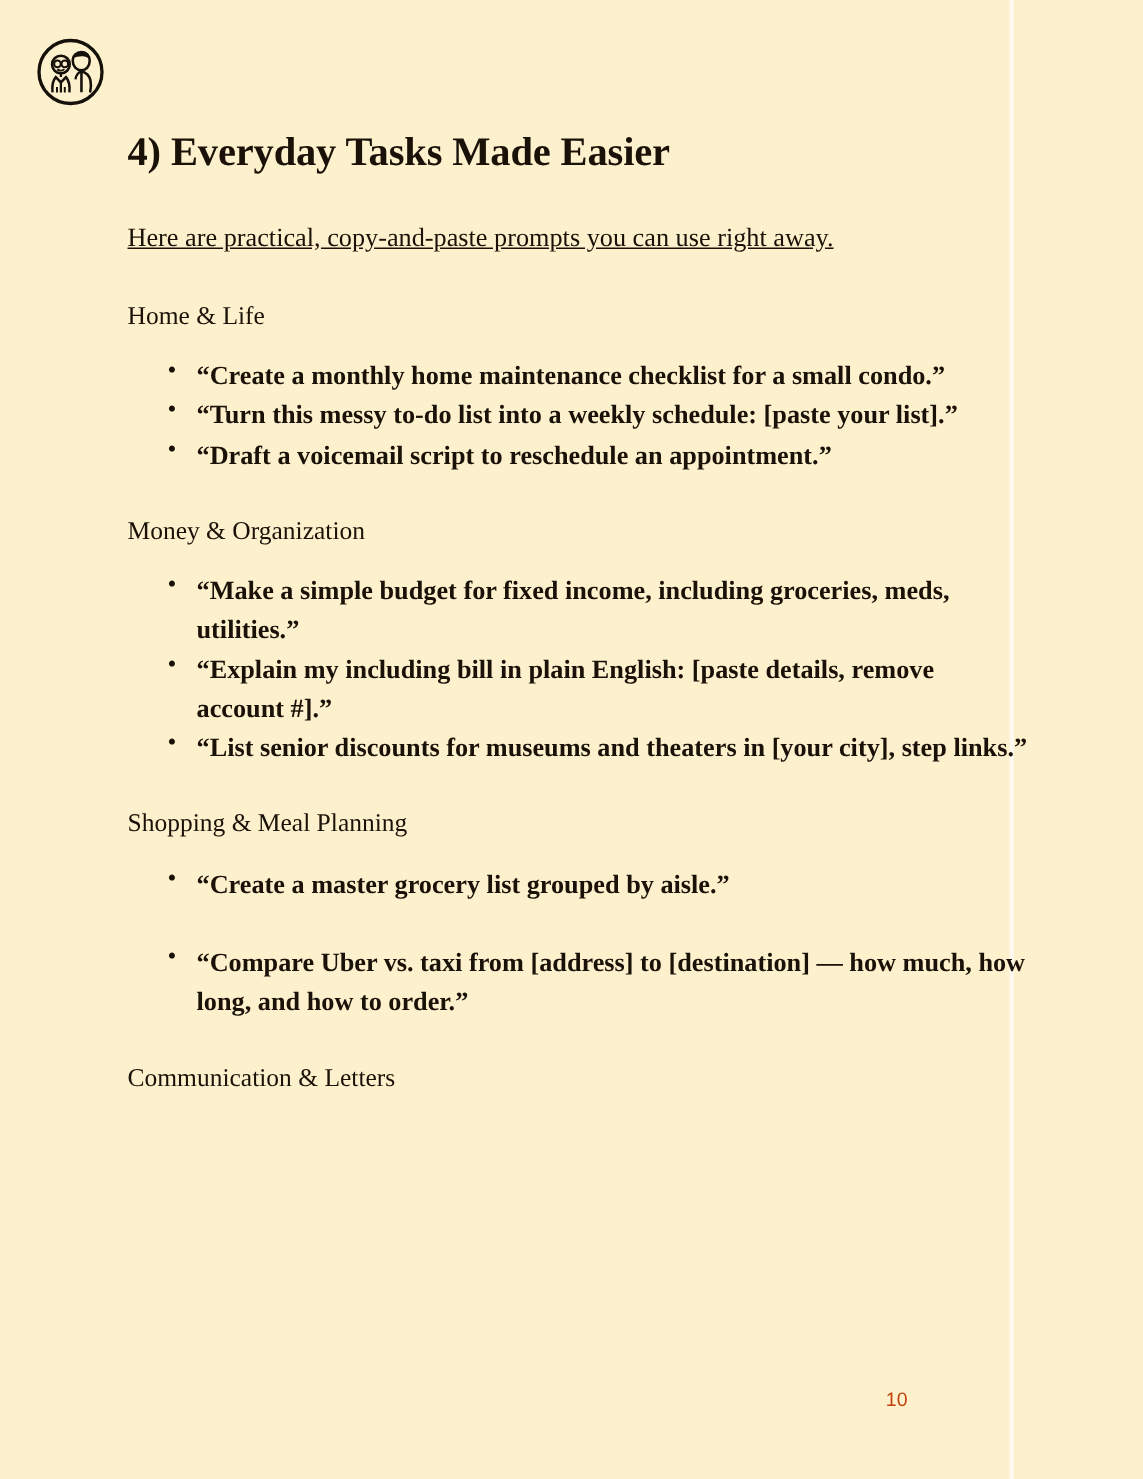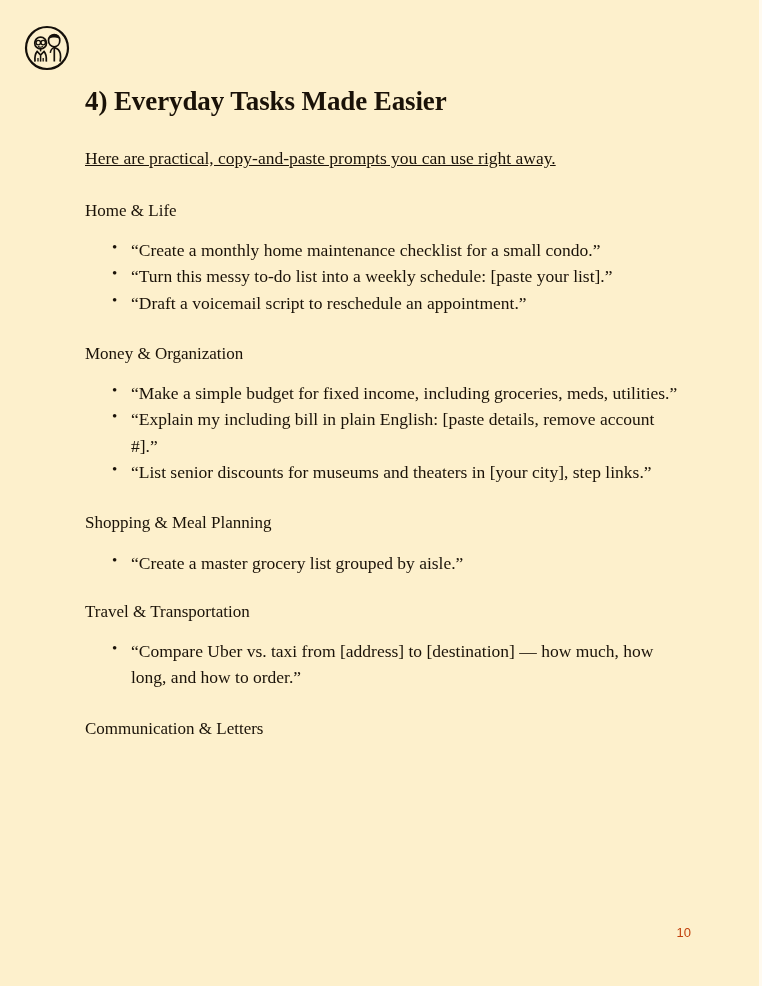--- a/index.html
+++ b/index.html
@@ -10,21 +10,21 @@
     width: 762px;
     height: 986px;
     background: #fdf0cc;
     font-family: "Liberation Serif", "DejaVu Serif", serif;
     color: #1a1208;
     position: relative;
     overflow: hidden;
   }
   .page {
     position: relative;
-    width: 762px;
+    width: 676px;
     height: 986px;
     box-sizing: border-box;
   }
   
   .page-edge {
     position: absolute;
     top: 0;
     right: 0;
     width: 3px;
     height: 986px;
@@ -68,20 +68,21 @@
     font-size: 17px;
     font-weight: normal;
     margin: 0 0 16px 0;
     line-height: 1.2;
   }
 
   ul.prompt-list {
     list-style: none;
     margin: 0 0 28px 0;
     padding: 0;
+    font-weight: bold;
   }
   ul.prompt-list li {
     position: relative;
     font-size: 17.5px;
     line-height: 1.50;
     padding-left: 46px;
     margin: 0 0 0 0;
     max-width: 575px;
   }
   ul.prompt-list li::before {
@@ -166,21 +167,20 @@
     </div>
 
     <div class="section-block tight">
       <h2 class="section-title">Shopping &amp; Meal Planning</h2>
       <ul class="prompt-list">
         <li>“Create a master grocery list grouped by aisle.”</li>
       </ul>
     </div>
 
     <div class="section-block">
-      <h2 class="section-title">Travel &amp; Transportation</h2>
       <ul class="prompt-list">
         <li>“Compare Uber vs. taxi from [address] to [destination] — how much, how long, and how to order.”</li>
       </ul>
     </div>
 
     <div class="section-block">
       <h2 class="section-title">Communication &amp; Letters</h2>
     </div>
 
   </div>

